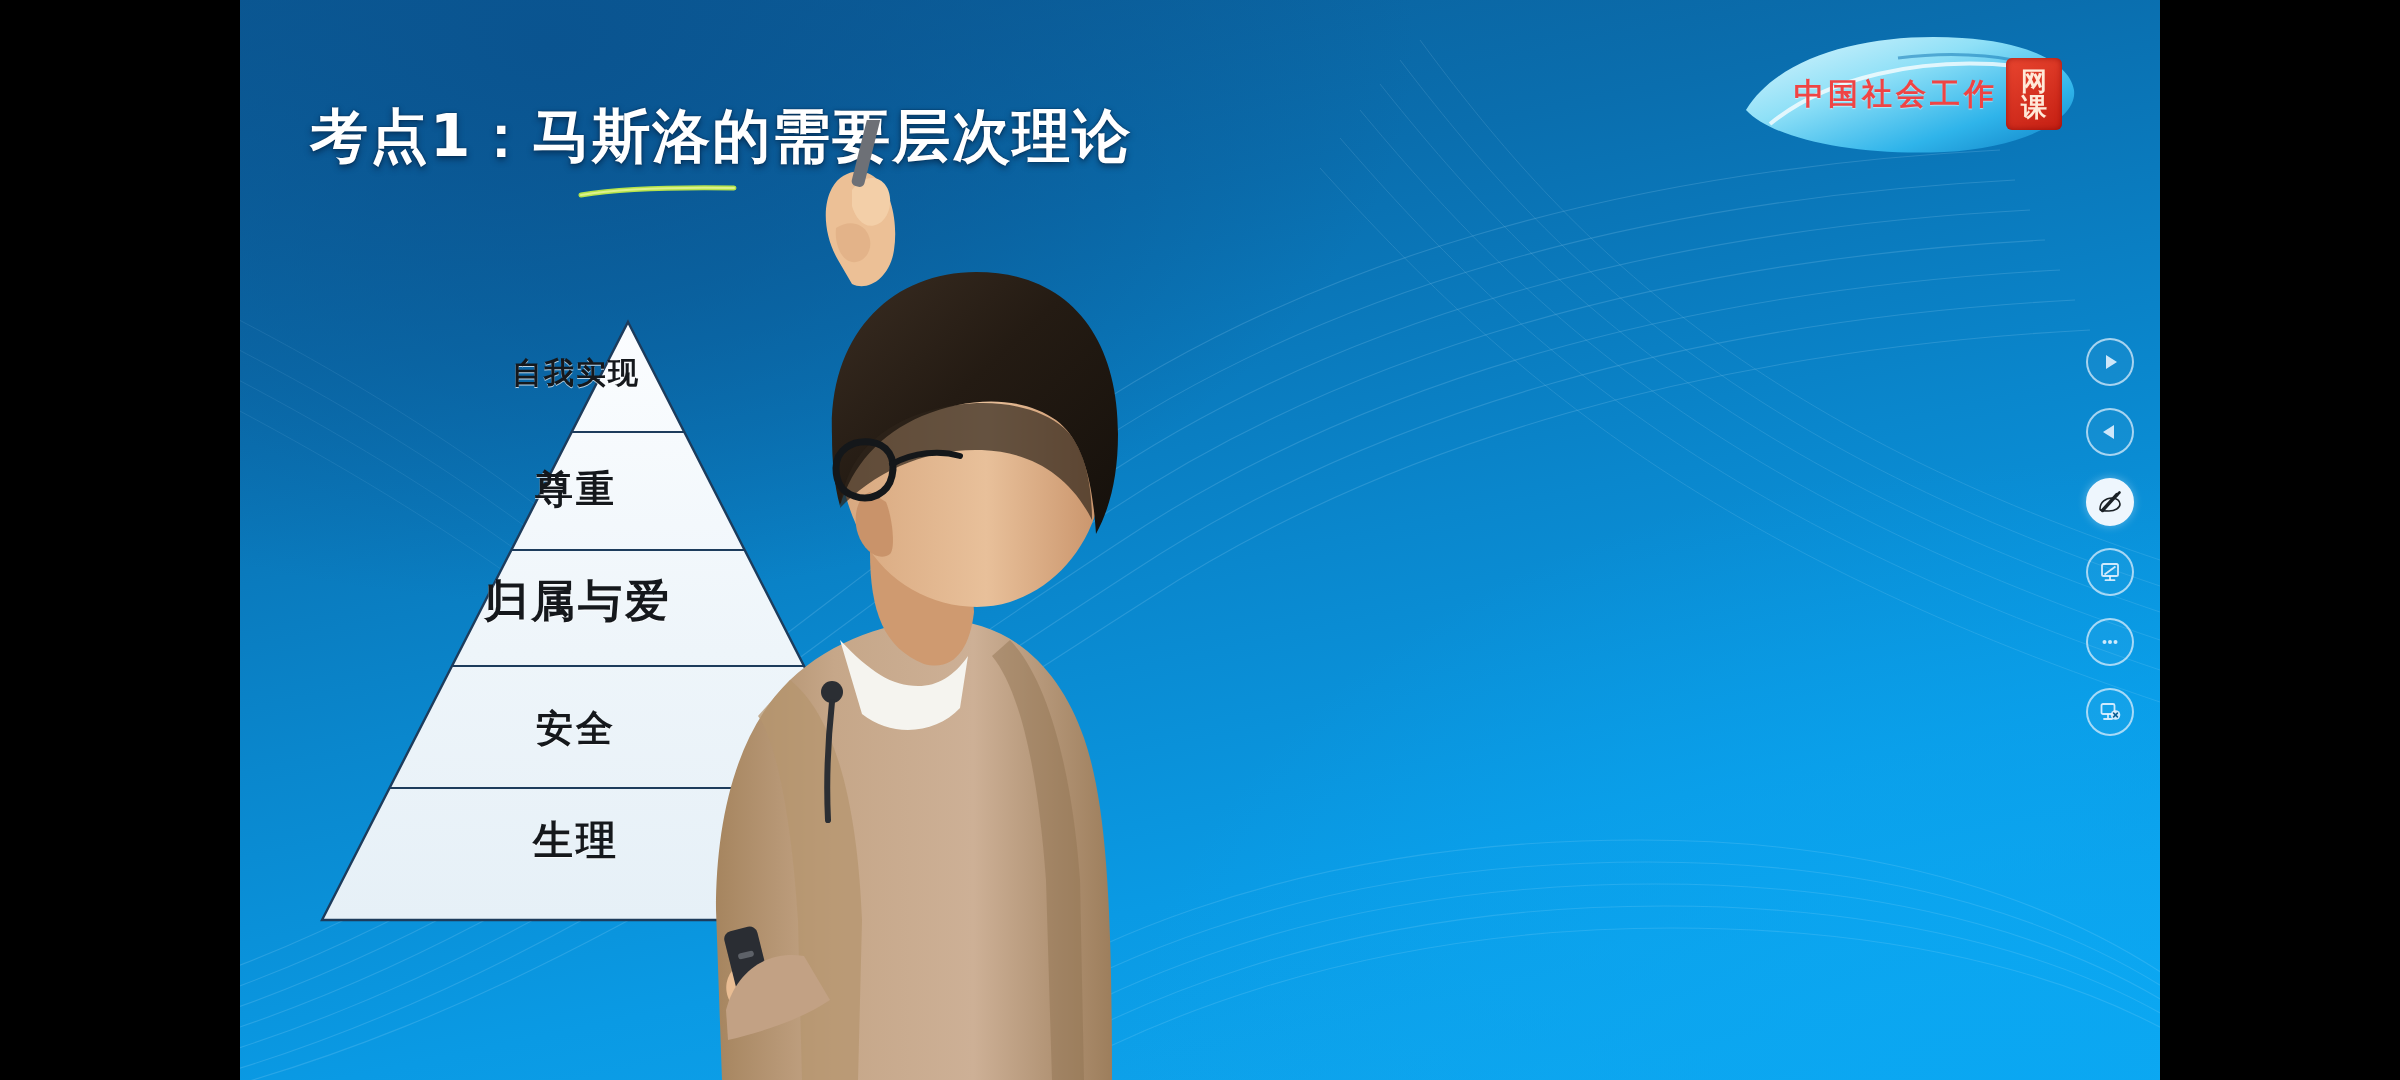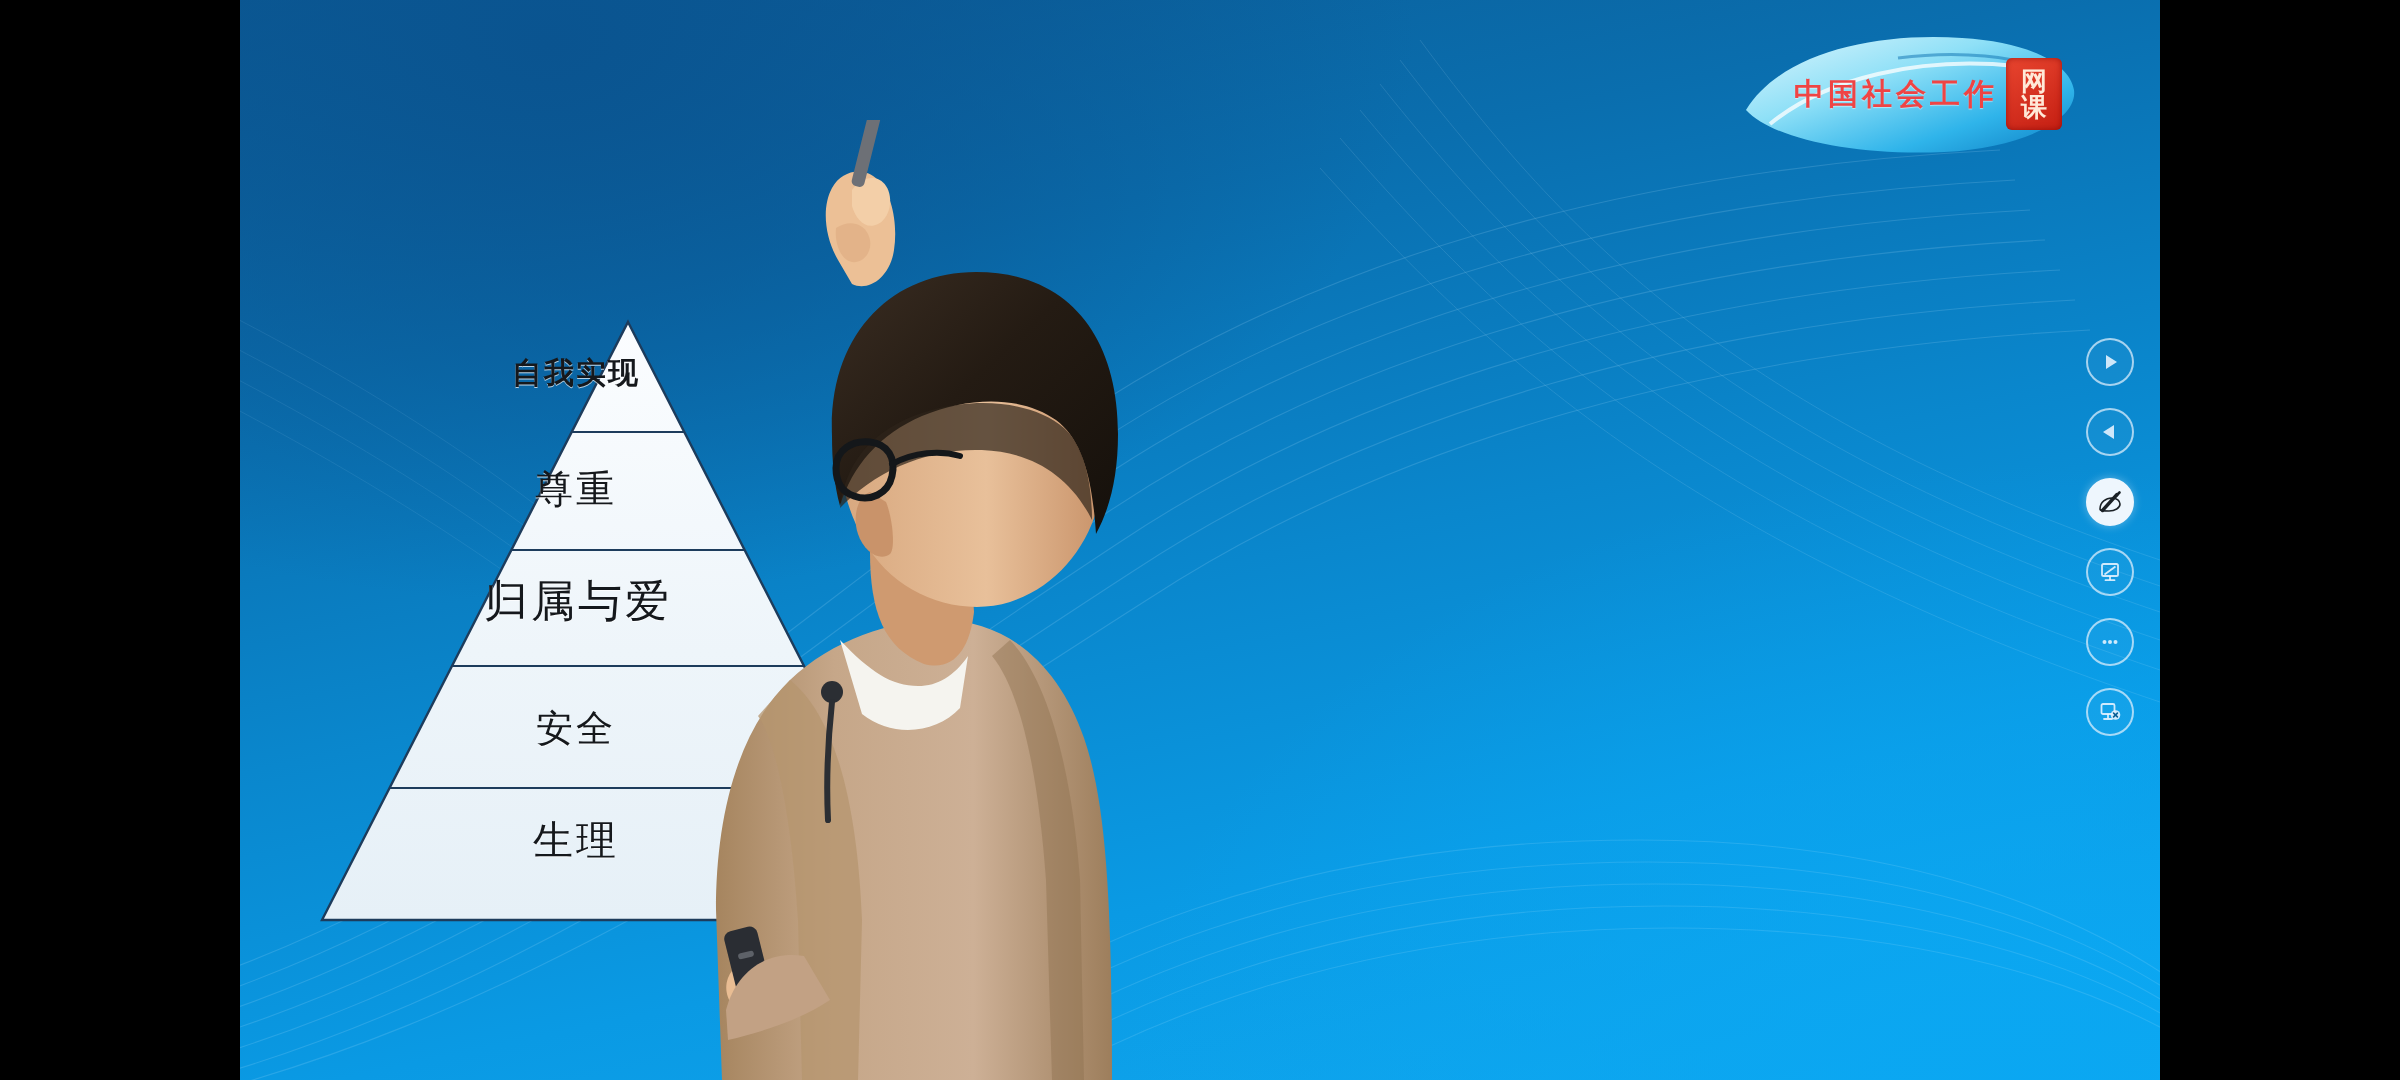--- a/index.html
+++ b/index.html
@@ -66,21 +66,21 @@
   #pyramid {
     position: absolute;
     left: 78px; top: 318px;
     width: 620px; height: 610px;
   }
   #pyramid svg { display: block; width: 100%; height: 100%; }
   .pyr-label {
     position: absolute;
     color: #15181c;
     font-family: "DejaVu Sans", "Liberation Sans", sans-serif;
-    font-weight: 400;
+    font-weight: 700;
     text-align: center;
     white-space: nowrap;
     line-height: 1.14;
     letter-spacing: 3px;
     text-shadow: 0 1px 0 rgba(255,255,255,.7);
   }
   #lab-0 { left: 168px; top: 38px;  width: 180px; font-size: 30px; font-weight: 700; letter-spacing: 2px; }
   #lab-1 { left: 128px; top: 150px; width: 260px; font-size: 38px; }
   #lab-2 { left:  90px; top: 258px; width: 340px; font-size: 44px; }
   #lab-3 { left: 128px; top: 390px; width: 260px; font-size: 37px; }
@@ -196,20 +196,29 @@
         </g>
         <g fill="none" stroke="#bfe8ff" stroke-width=".9" opacity=".18">
           <path d="M-40 300 C 160 400, 340 520, 520 700"></path>
           <path d="M-40 330 C 160 430, 345 552, 528 736"></path>
           <path d="M-40 360 C 160 462, 350 584, 536 772"></path>
           <path d="M-40 390 C 160 494, 356 616, 544 808"></path>
         </g>
       </svg>
     </div>
 
+    <div id="title-block">
+      <div id="slide-title">考点1：马斯洛的需要层次理论</div>
+      <div id="ink-underline">
+        <svg viewBox="0 0 160 16" preserveAspectRatio="none">
+          <path d="M3 11 C 40 5, 92 3, 156 4" fill="none" stroke="#b6e34a" stroke-width="5" stroke-linecap="round"></path>
+          <path d="M3 11 C 40 5, 92 3, 156 4" fill="none" stroke="#e4f59a" stroke-width="2" stroke-linecap="round" opacity=".85"></path>
+        </svg>
+      </div>
+    </div>
 
     <div id="pyramid">
       <svg viewBox="0 0 620 610" preserveAspectRatio="none">
         <defs>
           <linearGradient id="pyrfill" x1="0" y1="0" x2="0" y2="1">
             <stop offset="0%" stop-color="#fbfdff"></stop>
             <stop offset="55%" stop-color="#eef5fa"></stop>
             <stop offset="100%" stop-color="#e6f0f7"></stop>
           </linearGradient>
         </defs>

